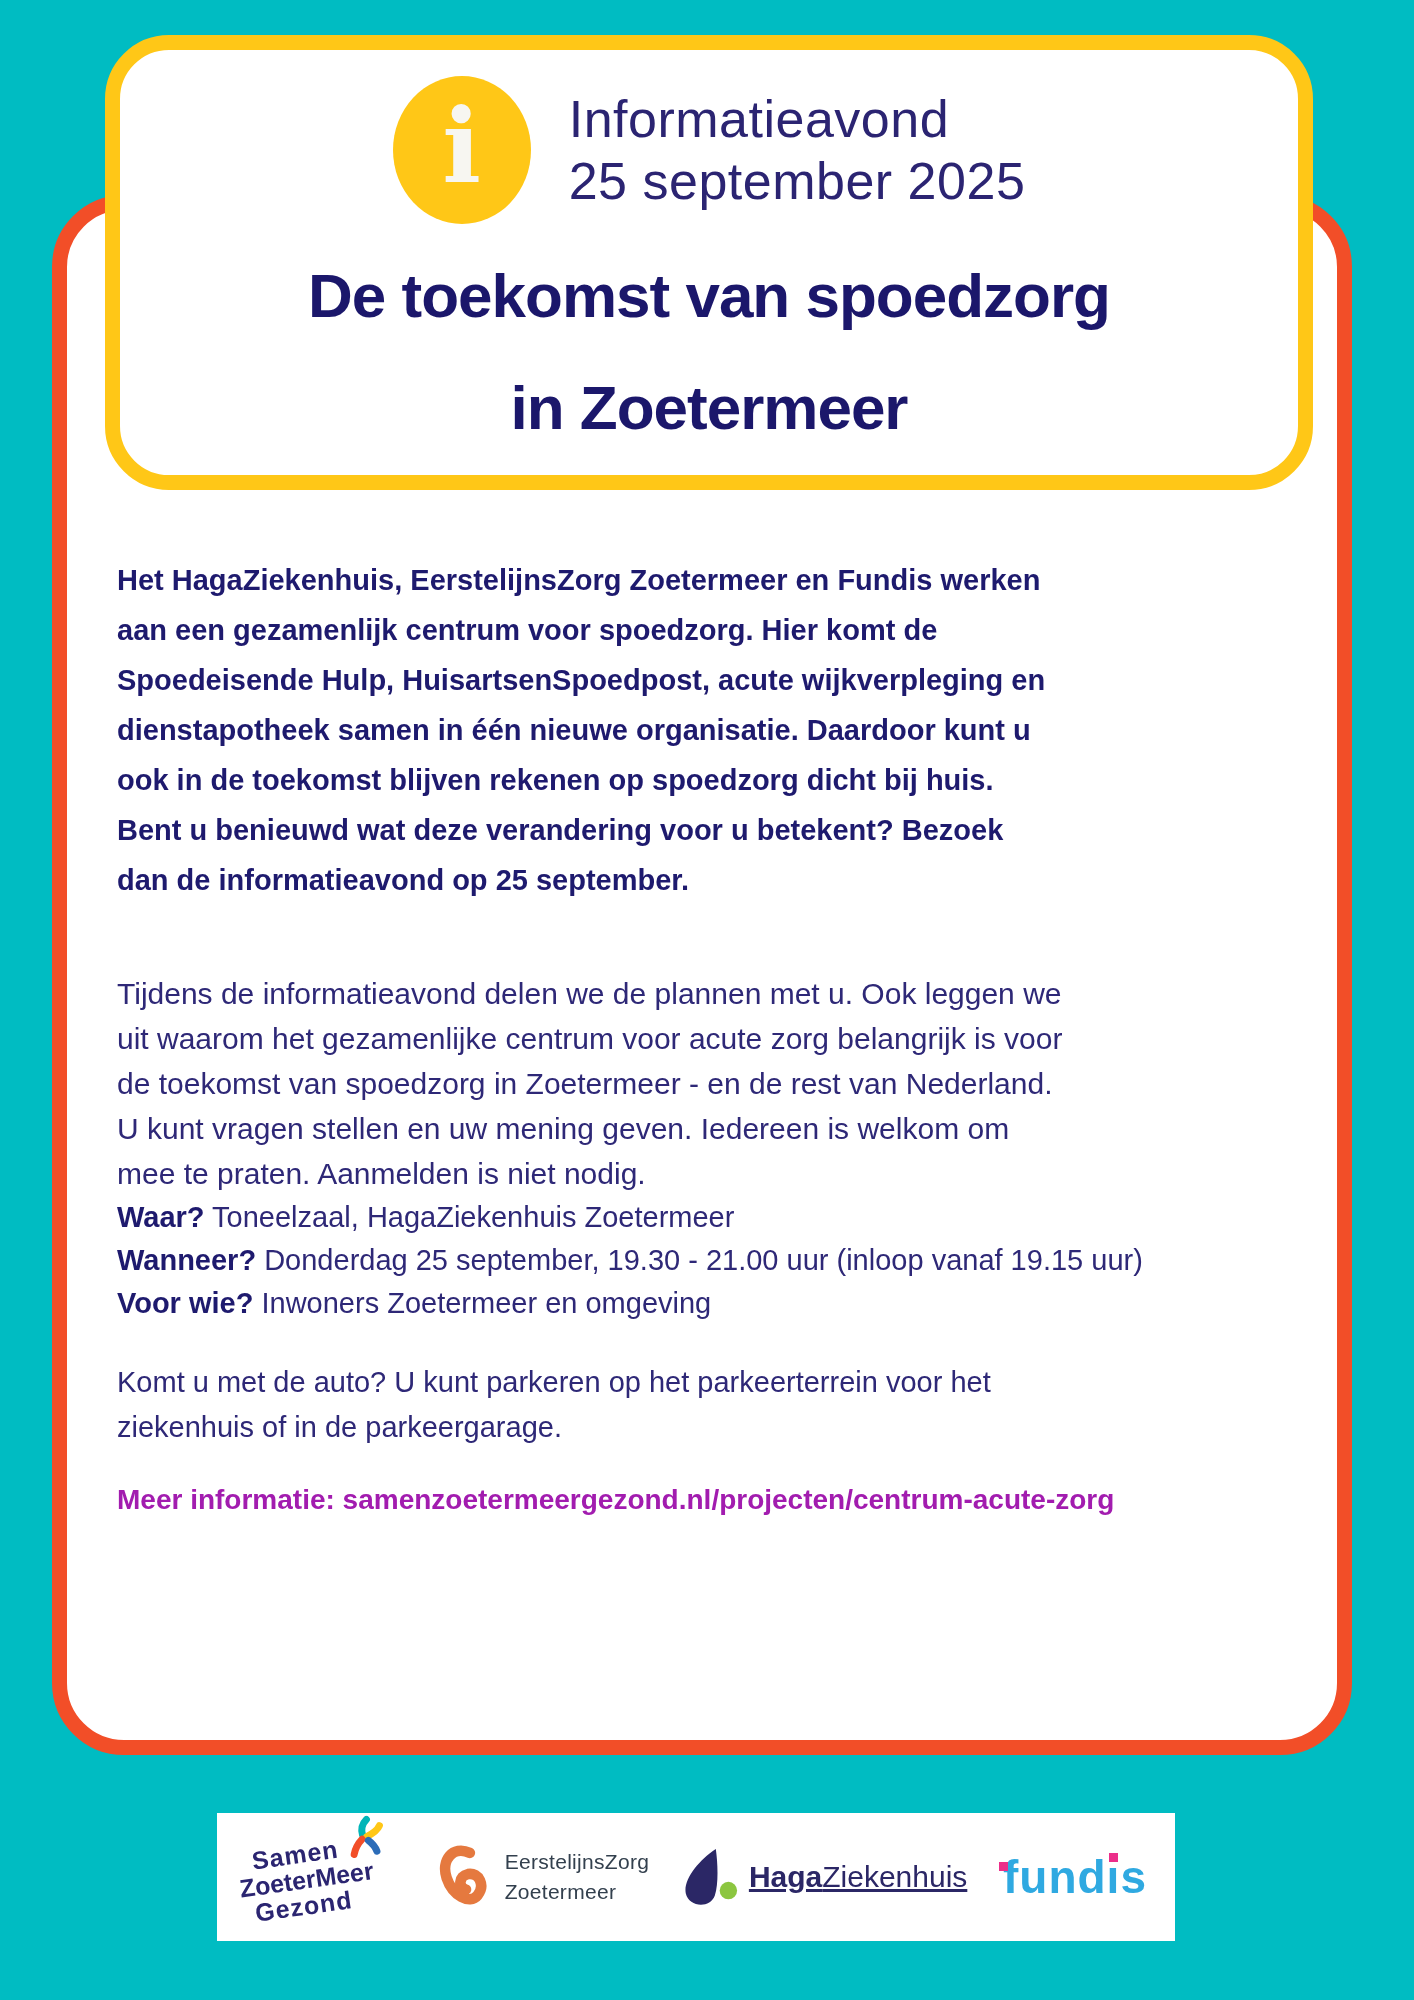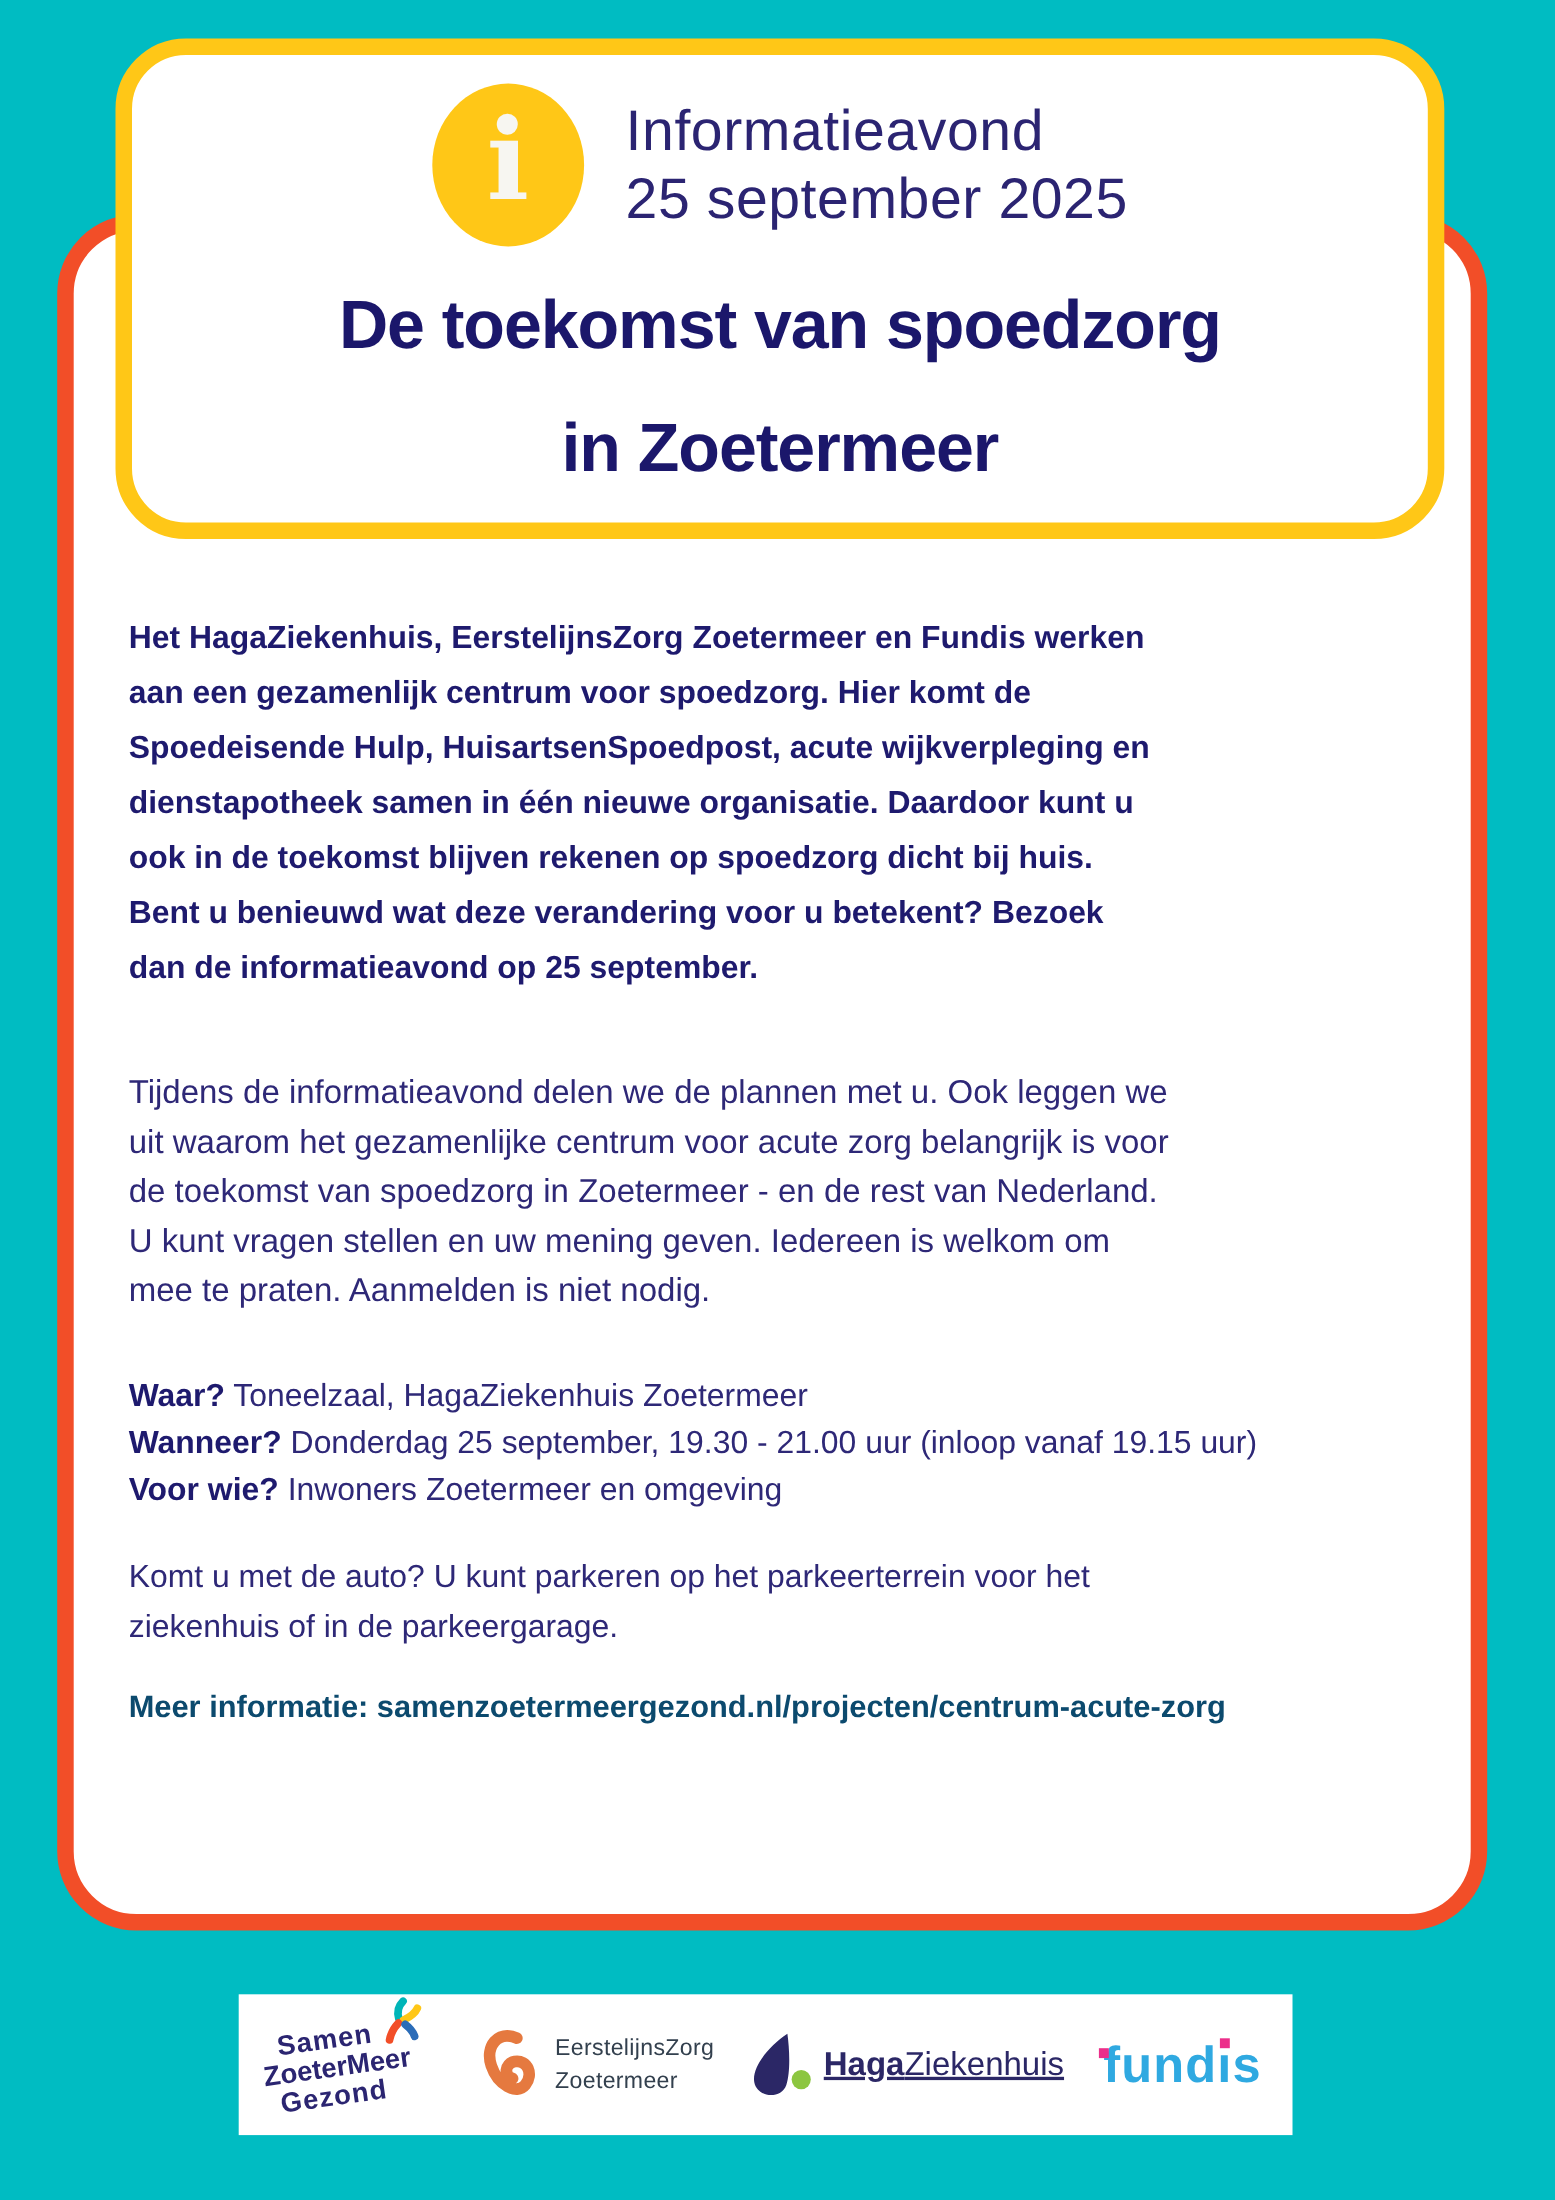--- a/index.html
+++ b/index.html
@@ -32,24 +32,24 @@
   }
   .header-titles { color:#2B2472; font-size:52px; line-height:62px; font-weight:500; letter-spacing:0.5px; }
   .headline {
     margin-top:16px; text-align:center; color:#1B176B;
     font-weight:bold; font-size:62px; line-height:112px; letter-spacing:-1px;
   }
   
   .p-bold  { width:945px; color:#1E1A6E; font-weight:bold; font-size:29px; line-height:50px; }
   .p-reg   { width:950px; color:#2E2877; font-size:30px; line-height:45px; margin-top:66px; }
   .h-teal  { color:#1FC2C5; font-size:37px; font-weight:bold; margin-top:80px; }
-  .details { margin-top:52px; font-size:29px; line-height:43px; color:#2E2877; }
+  .details { font-size:29px; line-height:43px; color:#2E2877; }
   .details .lbl { font-weight:bold; color:#1E1A6E; }
   .parking { margin-top:35px; width:945px; font-size:29px; line-height:45px; color:#2E2877; }
-  .more-info { margin-top:34px; font-size:28px; font-weight:bold; color:#0c4a6e; }
+  .more-info { margin-top:34px; font-size:28px; font-weight:bold; color:#a21caf; }
   
   .footer-bar {
     position:absolute; left:217px; top:1813px; width:958px; height:128px;
     background:#ffffff; display:flex; align-items:center;
     justify-content:space-between; padding:0 22px; box-sizing:border-box;
   }
   .logo-szg {
     transform:rotate(-8deg); color:#2B2571; font-weight:bold;
     font-size:25px; line-height:26px; position:relative; width:168px; flex:0 0 auto;
   }

